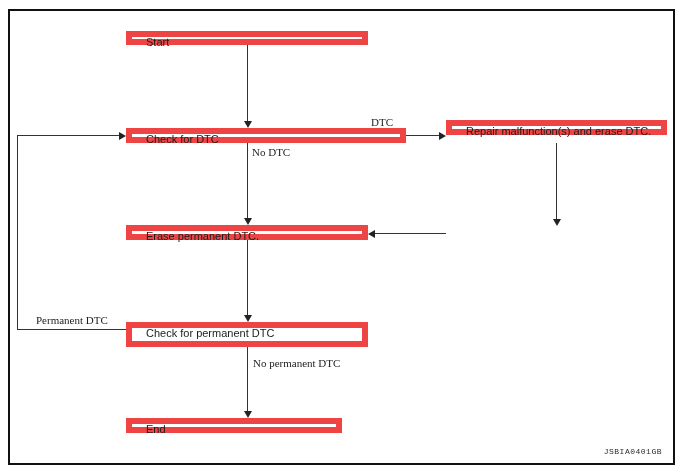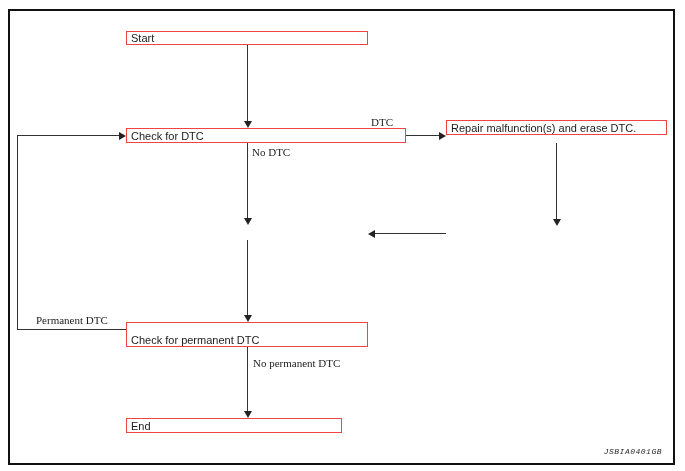--- a/index.html
+++ b/index.html
@@ -5,39 +5,39 @@
   html,body{margin:0;padding:0;background:#ffffff;}
   .canvas{
     position:relative;width:685px;height:471px;background:#ffffff;
     font-family:"Liberation Sans",sans-serif;color:#1c1c1c;overflow:hidden;
   }
   .frame{
     position:absolute;left:8px;top:9px;width:667px;height:456px;
     border:2px solid #111;box-sizing:border-box;background:#fff;
   }
   .node{
-    position:absolute;box-sizing:border-box;border:1px solid #ef4444;background:#fff;
-    display:flex;align-items:flex-end;padding-left:4px;
+    position:absolute;box-sizing:border-box;border:6px solid #ef4444;background:#fff;
+    display:flex;align-items:flex-start;padding-left:14px;
     font-size:11px;line-height:11px;white-space:nowrap;z-index:3;
   }
   .vline,.hline{position:absolute;background:#333;z-index:1;}
   .vline{width:1px;}
   .hline{height:1px;}
   .ah{position:absolute;width:0;height:0;z-index:2;}
   .ah-down{border-left:4px solid transparent;border-right:4px solid transparent;border-top:7px solid #222;}
   .ah-right{border-top:4px solid transparent;border-bottom:4px solid transparent;border-left:7px solid #222;}
   .ah-left{border-top:4px solid transparent;border-bottom:4px solid transparent;border-right:7px solid #222;}
   .edge-label{
     position:absolute;font-size:11px;line-height:12px;white-space:nowrap;z-index:3;
     background:transparent;
     font-family:Liberation Serif, serif;
   }
   .watermark{
     position:absolute;right:23px;top:447px;font-family:"Liberation Mono","DejaVu Sans Mono",monospace;
-    font-size:8px;line-height:9px;letter-spacing:0.5px;color:#2a2a2a;z-index:3;font-style:italic;
+    font-size:8px;line-height:9px;letter-spacing:0.5px;color:#2a2a2a;z-index:3;
   }
 </style>
 </head>
 <body>
 
 <div class="canvas">
 
   <div class="frame"></div>
 
   <div class="node" style="left:126px;top:31px;width:242px;height:14px">
@@ -46,20 +46,23 @@
 
   <div class="node" style="left:126px;top:128px;width:280px;height:15px">
     <span>Check for DTC</span>
   </div>
 
   <div class="node" style="left:446px;top:120px;width:221px;height:15px">
     <span>Repair malfunction(s) and erase DTC.</span>
   </div>
 
 
+  <div class="node" style="left:126px;top:225px;width:242px;height:15px">
+    <span>Erase permanent DTC.</span>
+  </div>
 
   <div class="node" style="left:126px;top:322px;width:242px;height:25px">
     <span>Check for permanent DTC</span>
   </div>
 
   <div class="node" style="left:126px;top:418px;width:216px;height:15px">
     <span>End</span>
   </div>
 
   <div class="vline" style="left:247px;top:45px;height:76px"></div>

